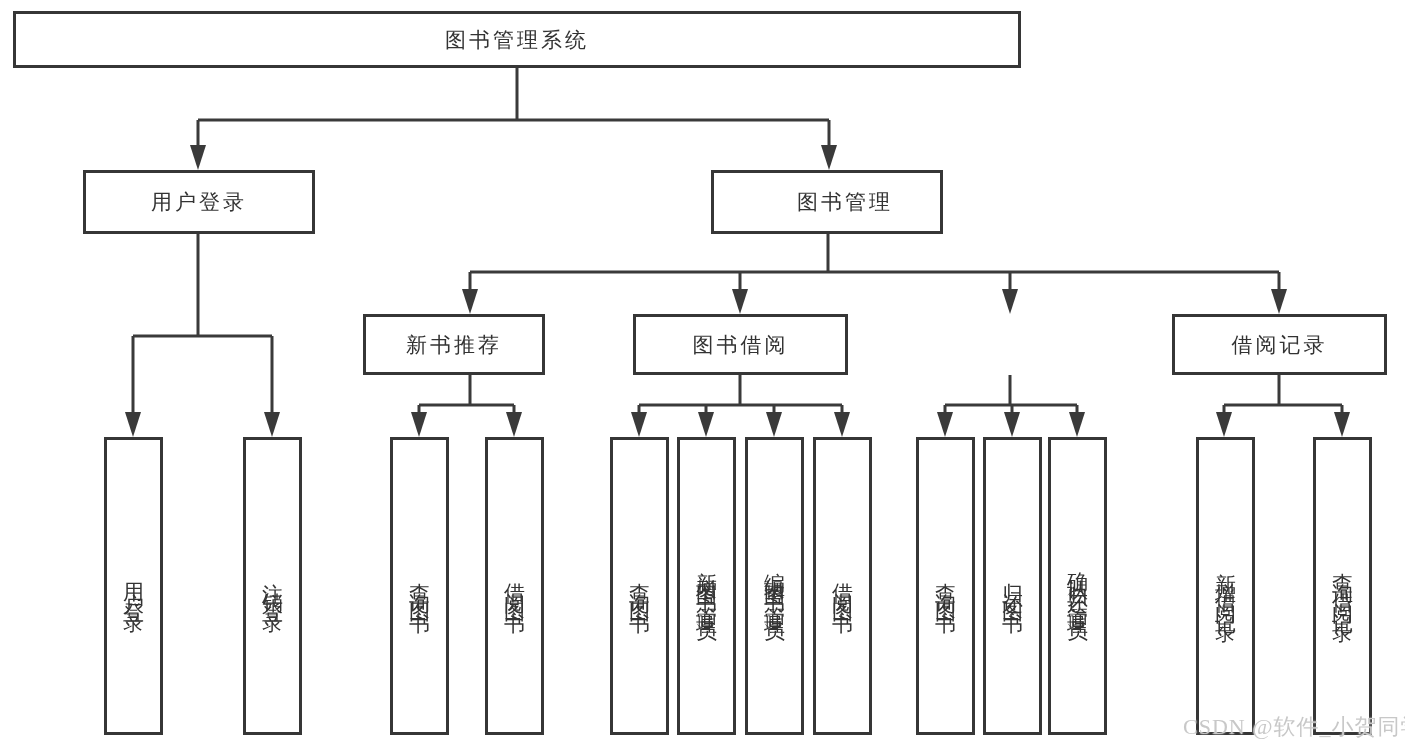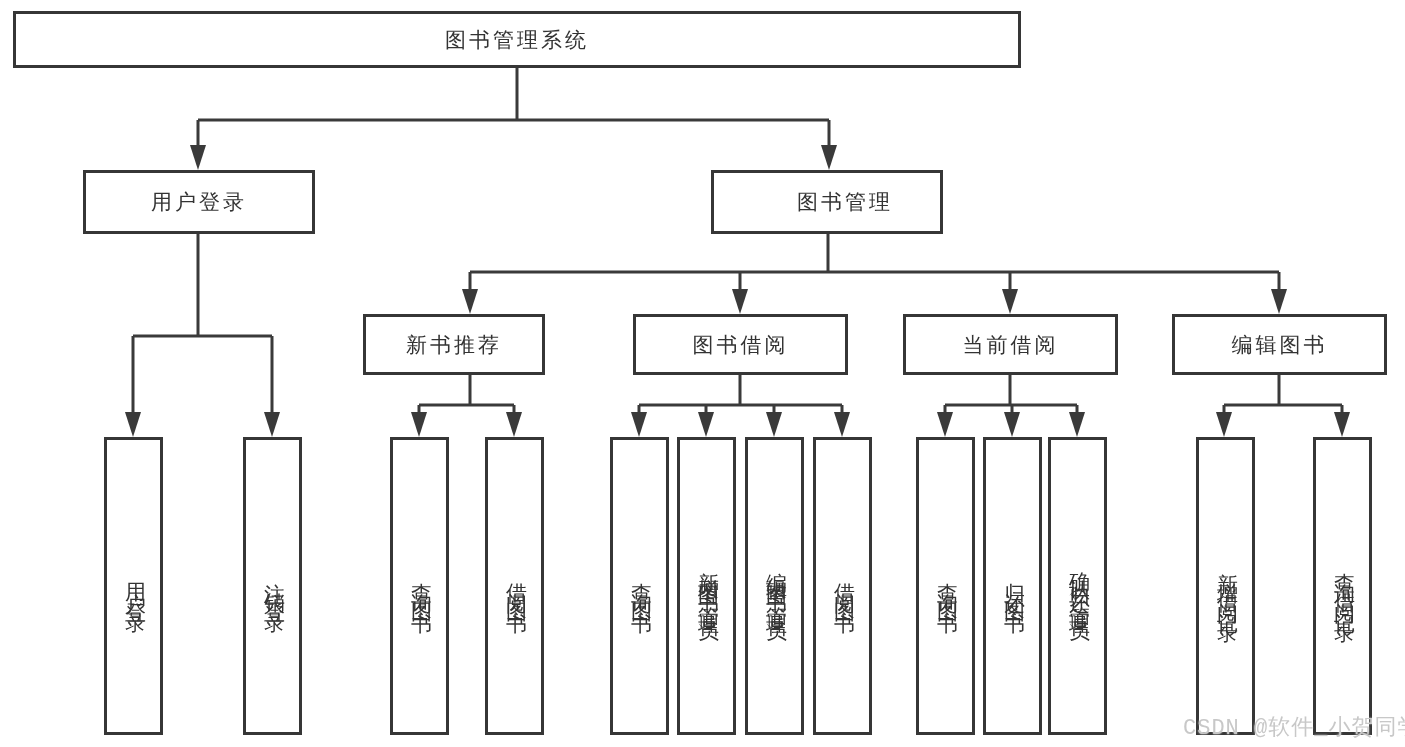--- a/index.html
+++ b/index.html
@@ -5,21 +5,21 @@
   html, body {
     margin: 0;
     padding: 0;
     background: #ffffff;
   }
   .canvas {
     position: relative;
     width: 1405px;
     height: 747px;
     background: #ffffff;
-    font-family: Liberation Mono, monospace;
+    font-family: Liberation Serif, serif;
     color: #333333;
     overflow: hidden;
   }
   .connectors {
     position: absolute;
     left: 0;
     top: 0;
   }
   .connectors path {
     stroke: #3a3a3a;
@@ -124,22 +124,21 @@
     </g>
   </svg>
 
   <div class="node n-root">图书管理系统</div>
 
   <div class="node n-user-login">用户登录</div>
   <div class="node n-book-mgmt">图书管理</div>
 
   <div class="node n-m0">新书推荐</div>
   <div class="node n-m1">图书借阅</div>
-  <div class="node n-m2">当前借阅</div>
-  <div class="node n-m3">编辑图书</div>
+  <div class="node n-m3">借阅记录</div>
 
   <div class="node leaf n-l0">
     <span class="vtext">用户登录</span>
   </div>
   <div class="node leaf n-l1">
     <span class="vtext">注销登录</span>
   </div>
 
   <div class="node leaf n-l2">
     <span class="vtext">查询图书</span>

